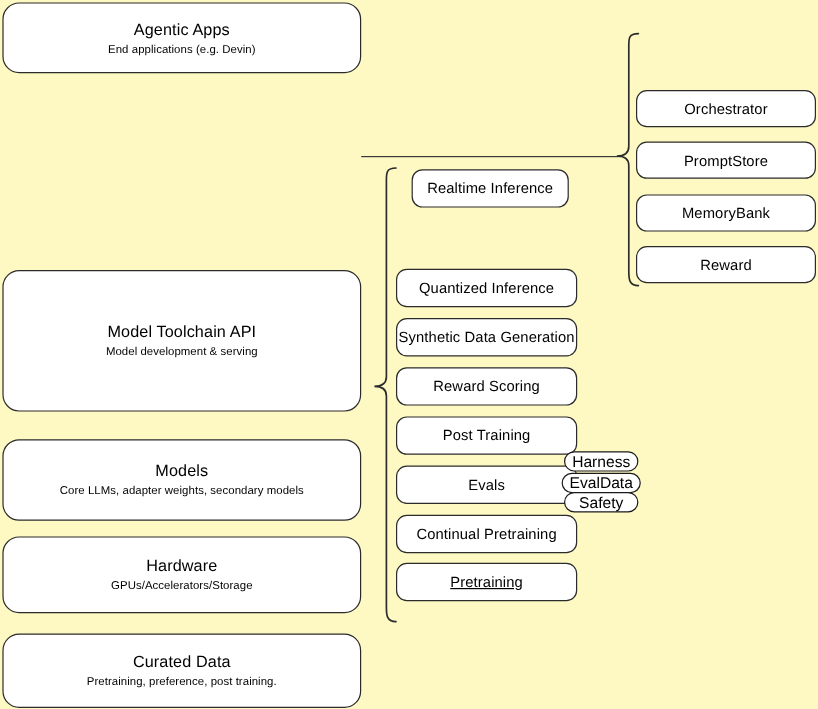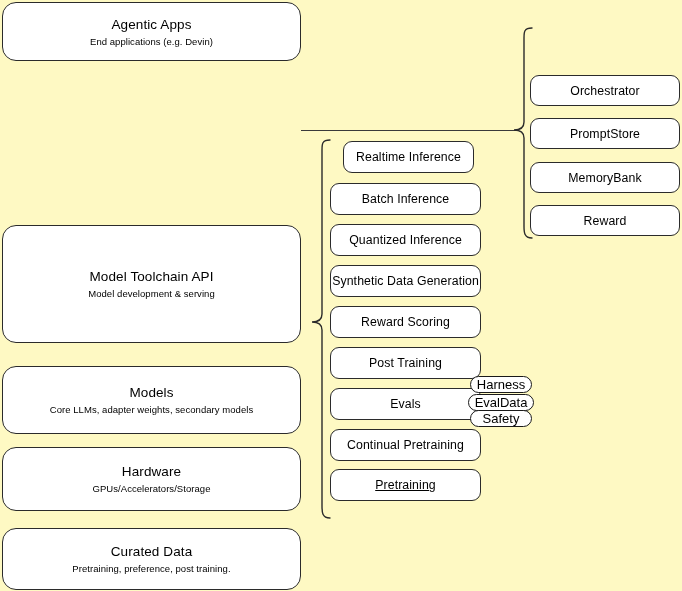--- a/index.html
+++ b/index.html
@@ -132,21 +132,20 @@
   </div>
 
   <div class="brace" style="left:512px; top:26px; width:22px; height:214px;">
     <svg width="22" height="214" viewBox="0 0 22 214" fill="none">
       <path d="M20 2 C12 2, 12 6, 12 12 L12 96 C12 102, 8 104, 2 104 C8 104, 12 106, 12 112 L12 200 C12 206, 12 212, 20 212" stroke="#2b2b2b" stroke-width="1.4" fill="none" stroke-linecap="round"></path>
     </svg>
   </div>
 
   <div class="item-box" style="left:330px; top:141px; width:131px; height:32px;margin-left:13px;">Realtime Inference</div>
 
-  <div class="item-box" style="left:330px; top:183px; width:151px; height:32px;">Batch Inference</div>
 
   <div class="item-box" style="left:330px; top:224px; width:151px; height:32px;">Quantized Inference</div>
 
   <div class="item-box" style="left:330px; top:265px; width:151px; height:32px;">Synthetic Data Generation</div>
 
   <div class="item-box" style="left:330px; top:306px; width:151px; height:32px;">Reward Scoring</div>
 
   <div class="item-box" style="left:330px; top:347px; width:151px; height:32px;">Post Training</div>
 
   <div class="item-box" style="left:330px; top:388px; width:151px; height:32px;">Evals</div>

